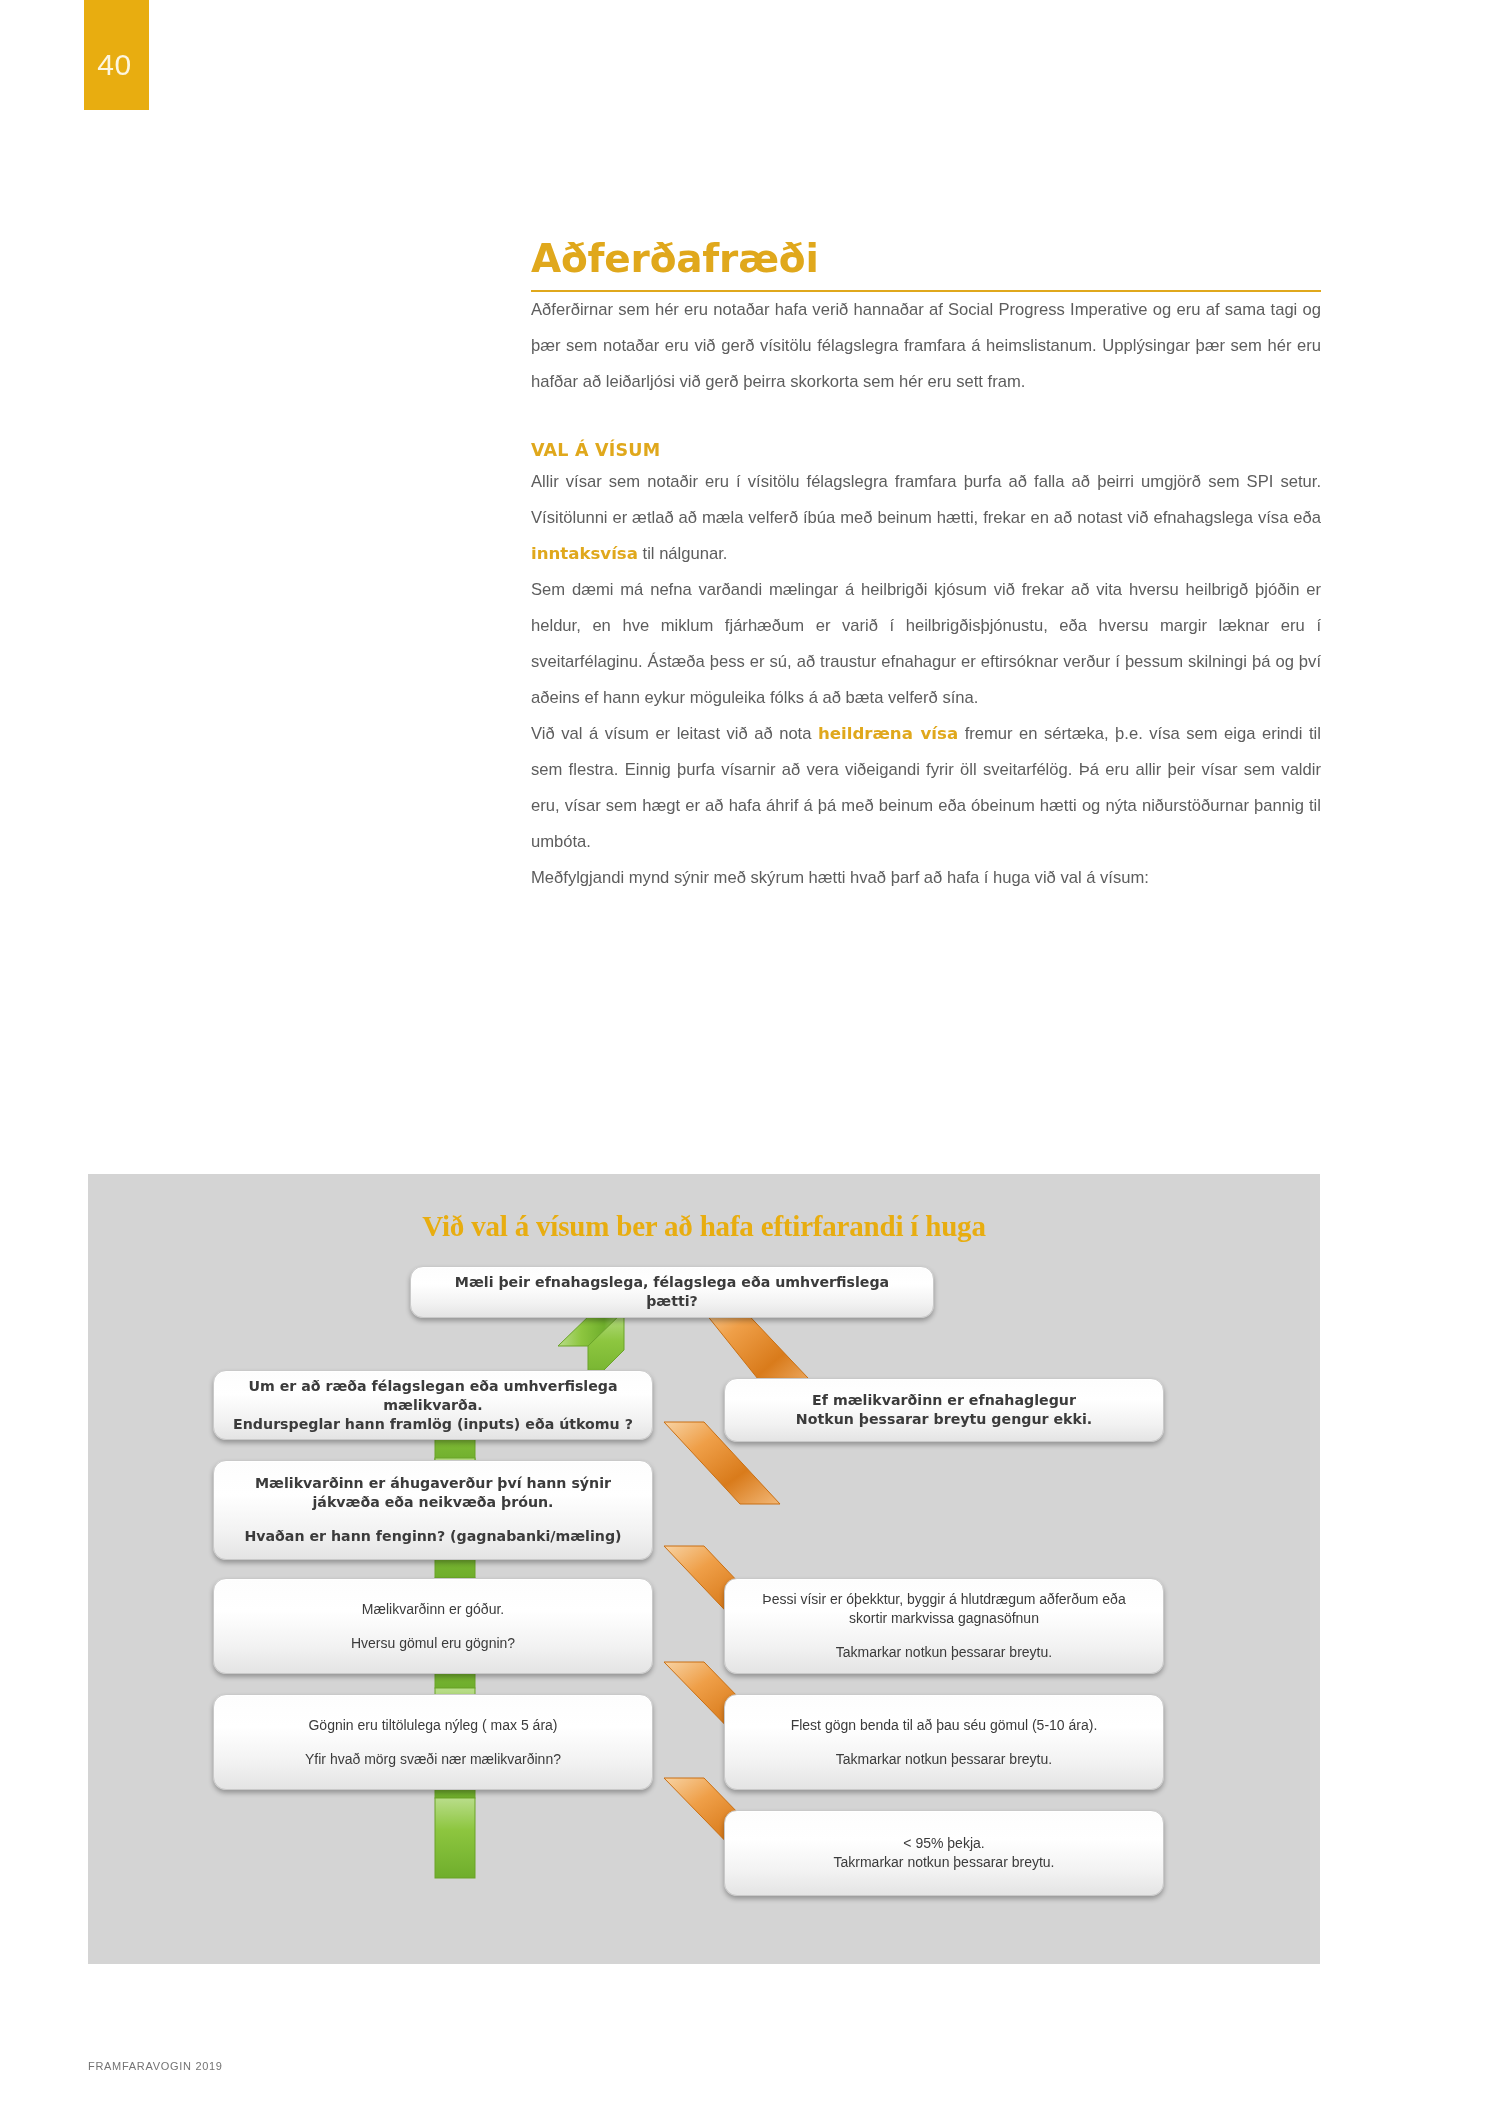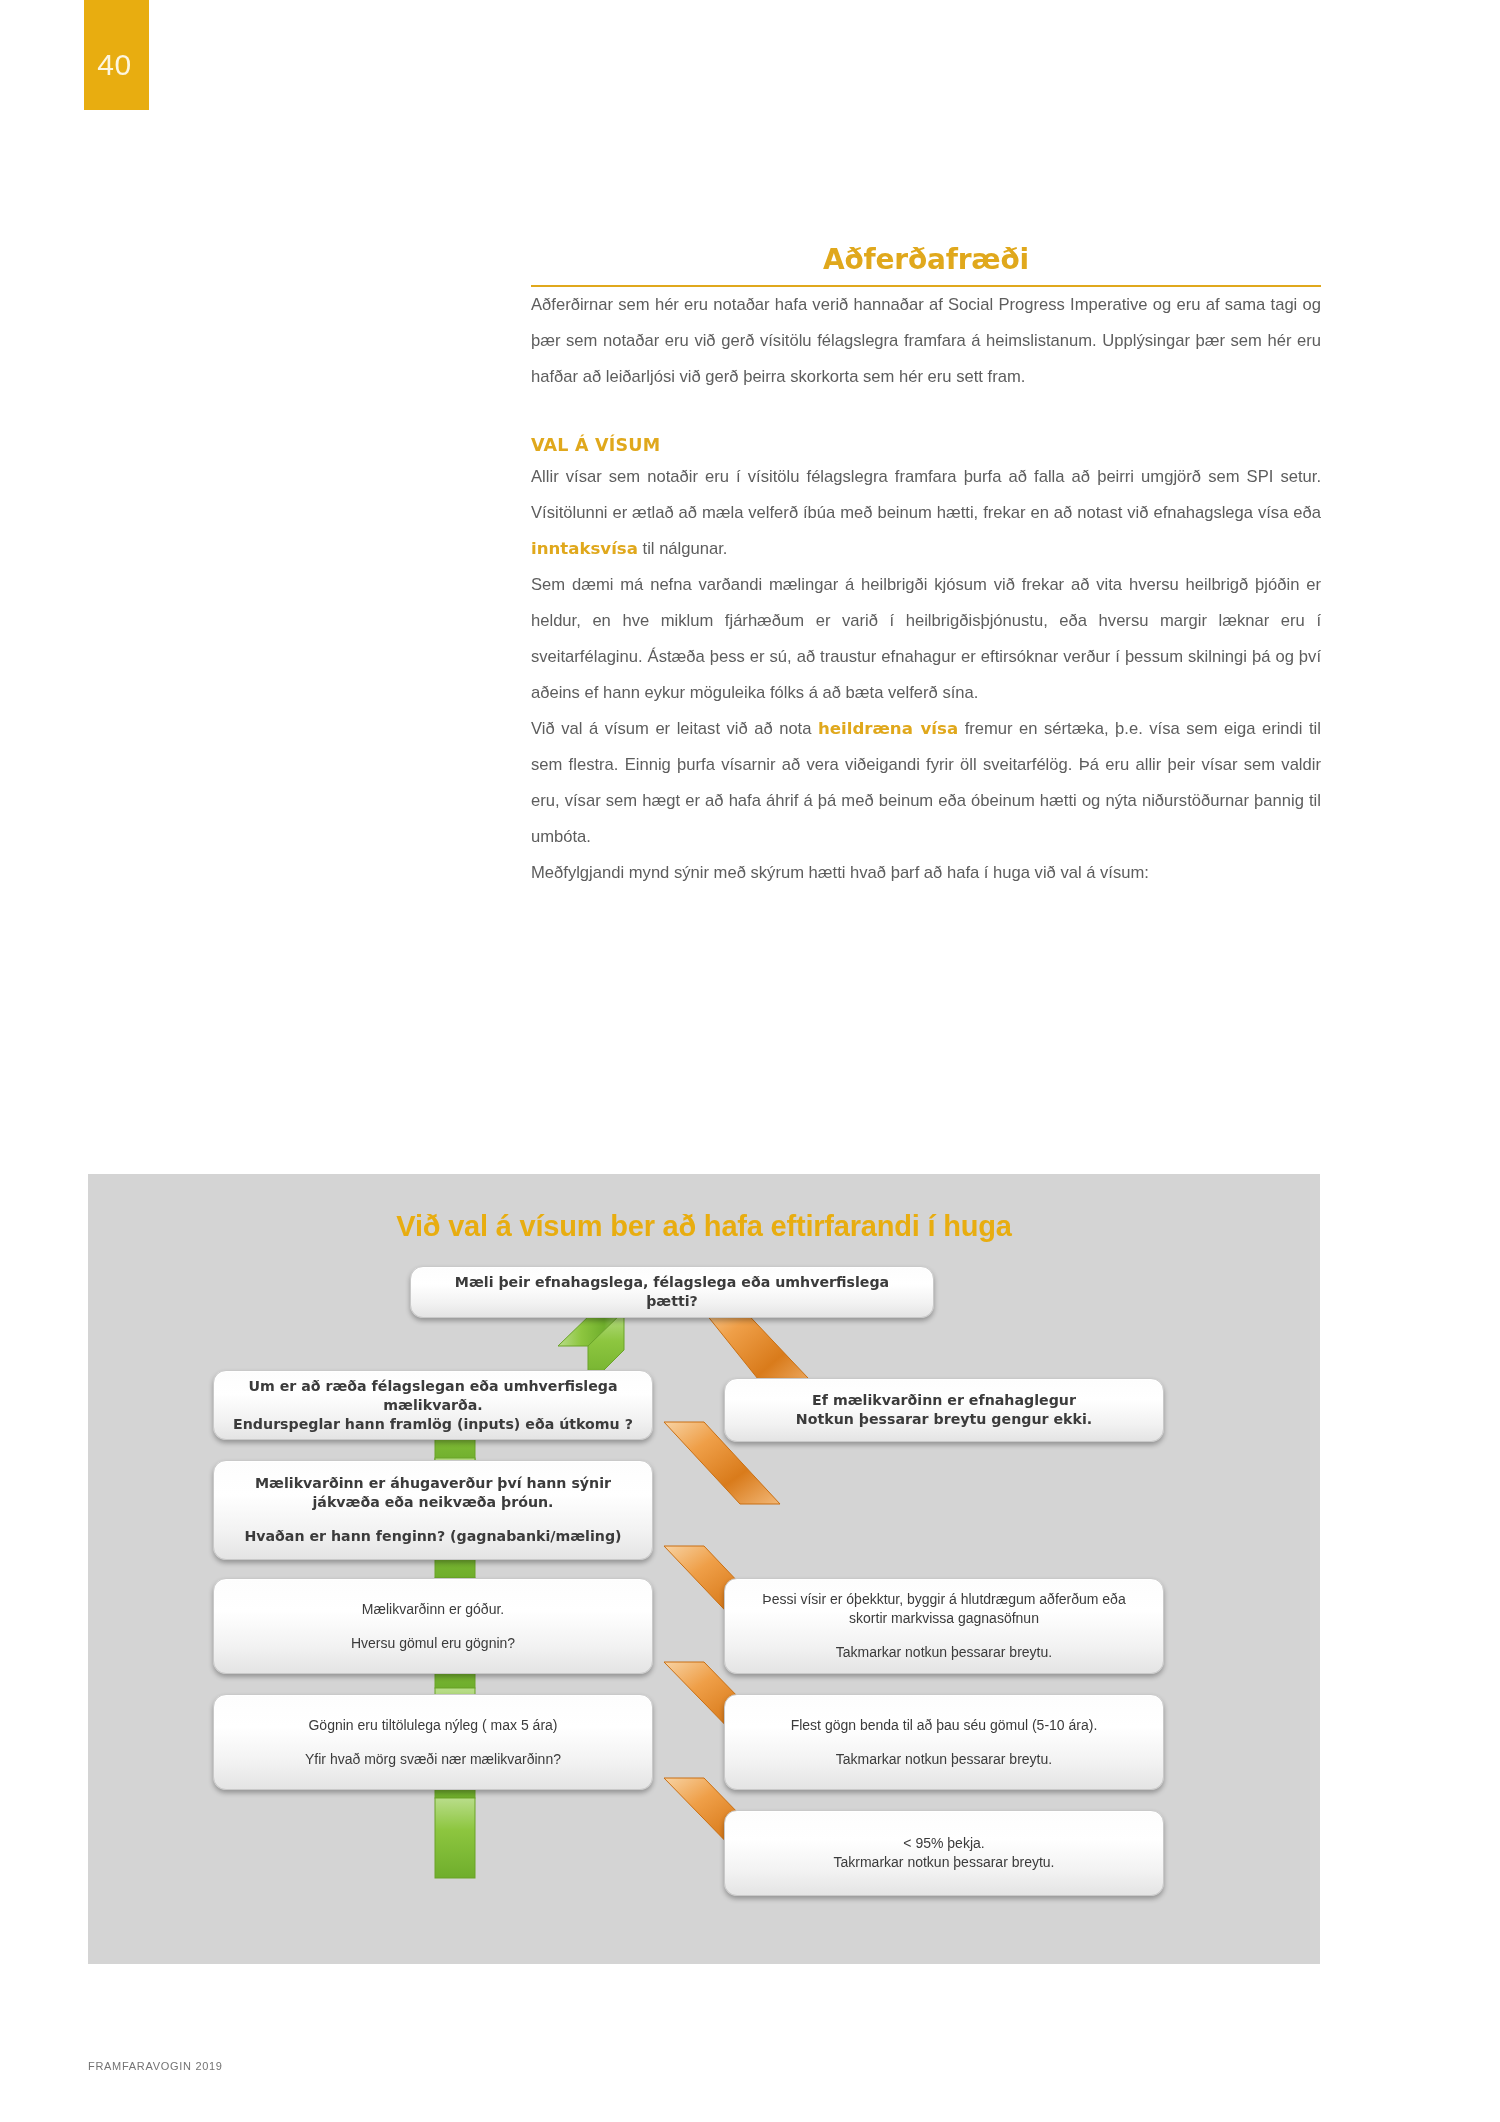--- a/index.html
+++ b/index.html
@@ -28,27 +28,26 @@
     font-family:"Liberation Sans",sans-serif;
   }
 
   
   .content{
     position:absolute;
     left:531px;top:236px;
     width:790px;
   }
   h1.sec-title{
-    margin:7px;
-    font-size:28px;
+    margin:0;
+    font-size:39px;
     font-weight:700;
     color:#e0a81c;
     letter-spacing:-0.2px;
     font-family:"DejaVu Sans","Liberation Sans",sans-serif;
-    text-align:center;
   }
   .rule{
     margin-top:9px;
     height:2px;
     background:#e0a81c;
     width:100%;
   }
   p.body{
     margin:0;
     color:#5d5d5d;
@@ -82,21 +81,21 @@
     width:1232px;height:790px;
     background:#d4d4d4;
   }
   .fig-title{
     position:absolute;top:36px;left:0;width:100%;
     text-align:center;
     color:#e8ad10;
     font-size:29px;
     font-weight:700;
     letter-spacing:-0.2px;
-    font-family:Liberation Sans, sans-serif;
+    font-family:Liberation Serif, serif;
   }
 
   
   .arrows{position:absolute;left:0;top:0;width:100%;height:100%;}
 
   
   .box{
     position:absolute;
     border-radius:13px;
     background:linear-gradient(to bottom,#fdfdfd 0%,#ffffff 34%,#f2f2f2 72%,#e4e4e4 100%);

